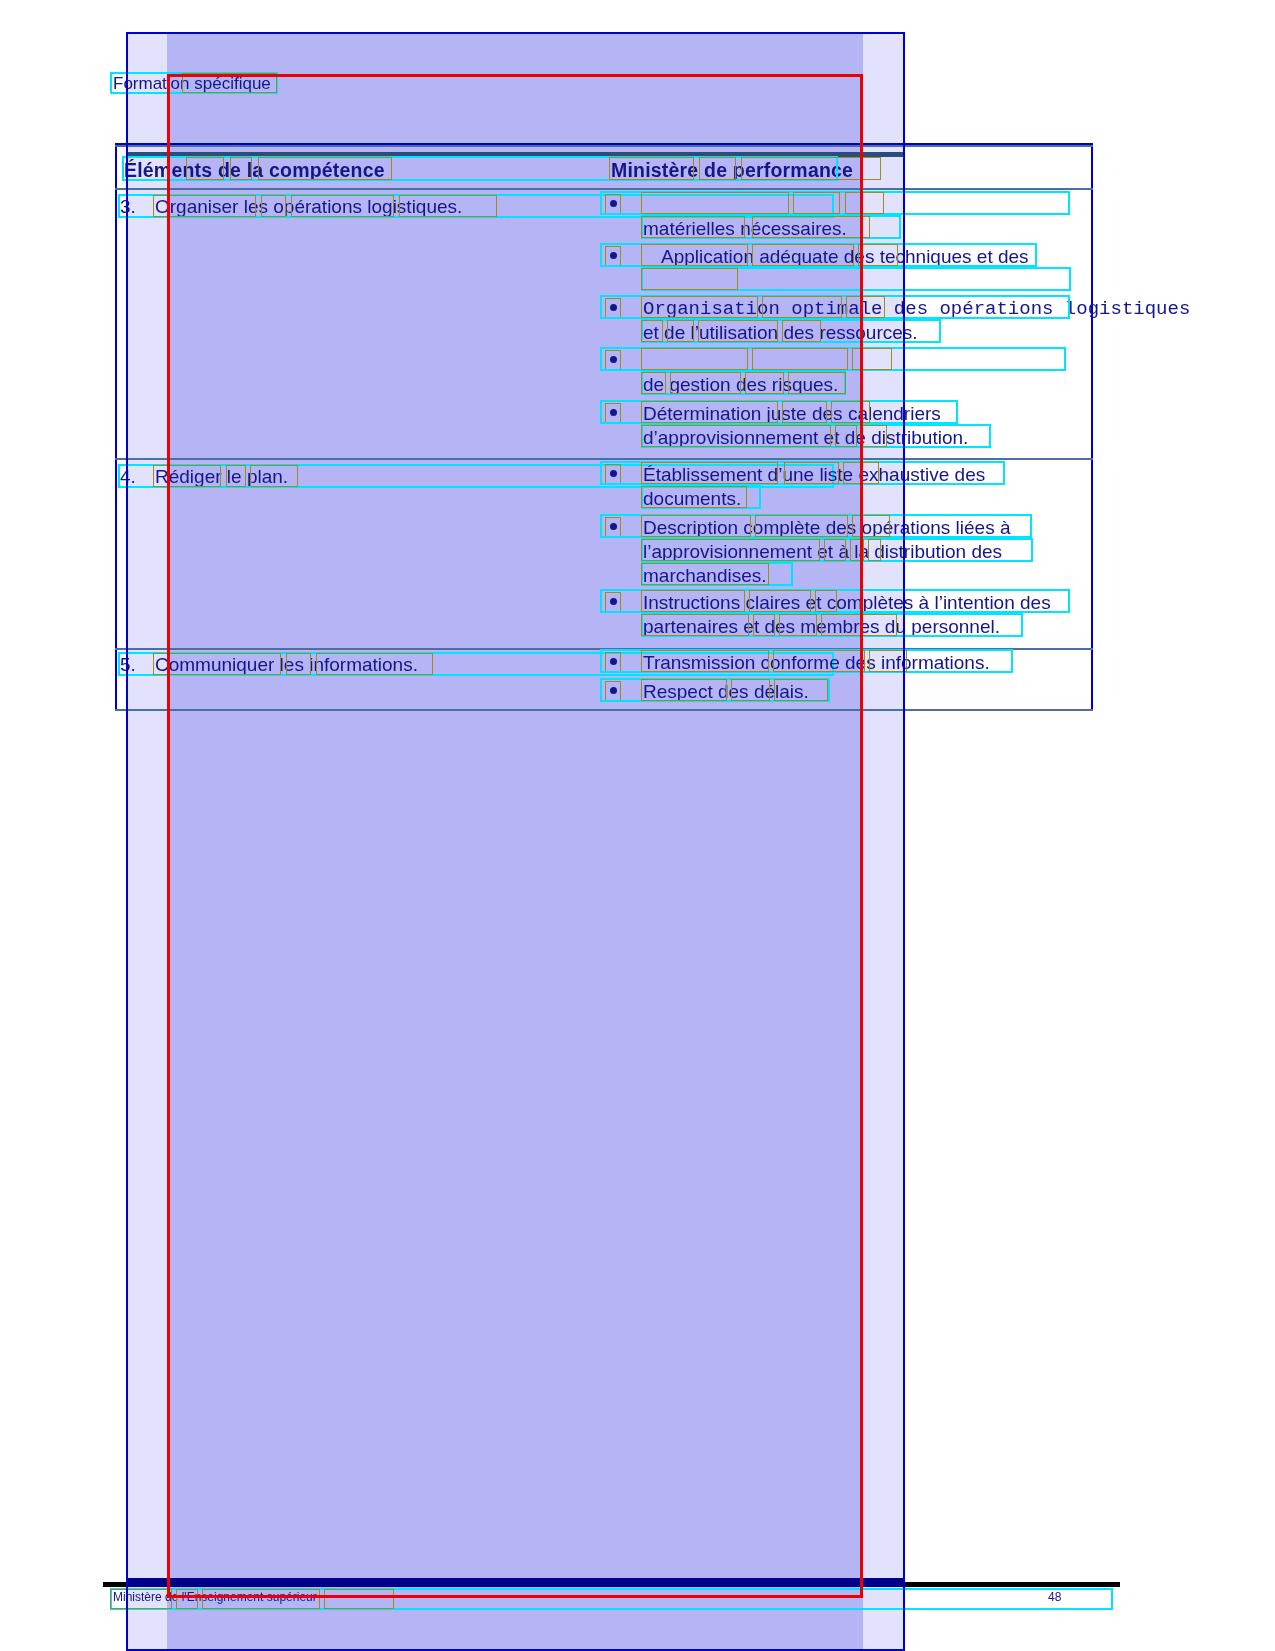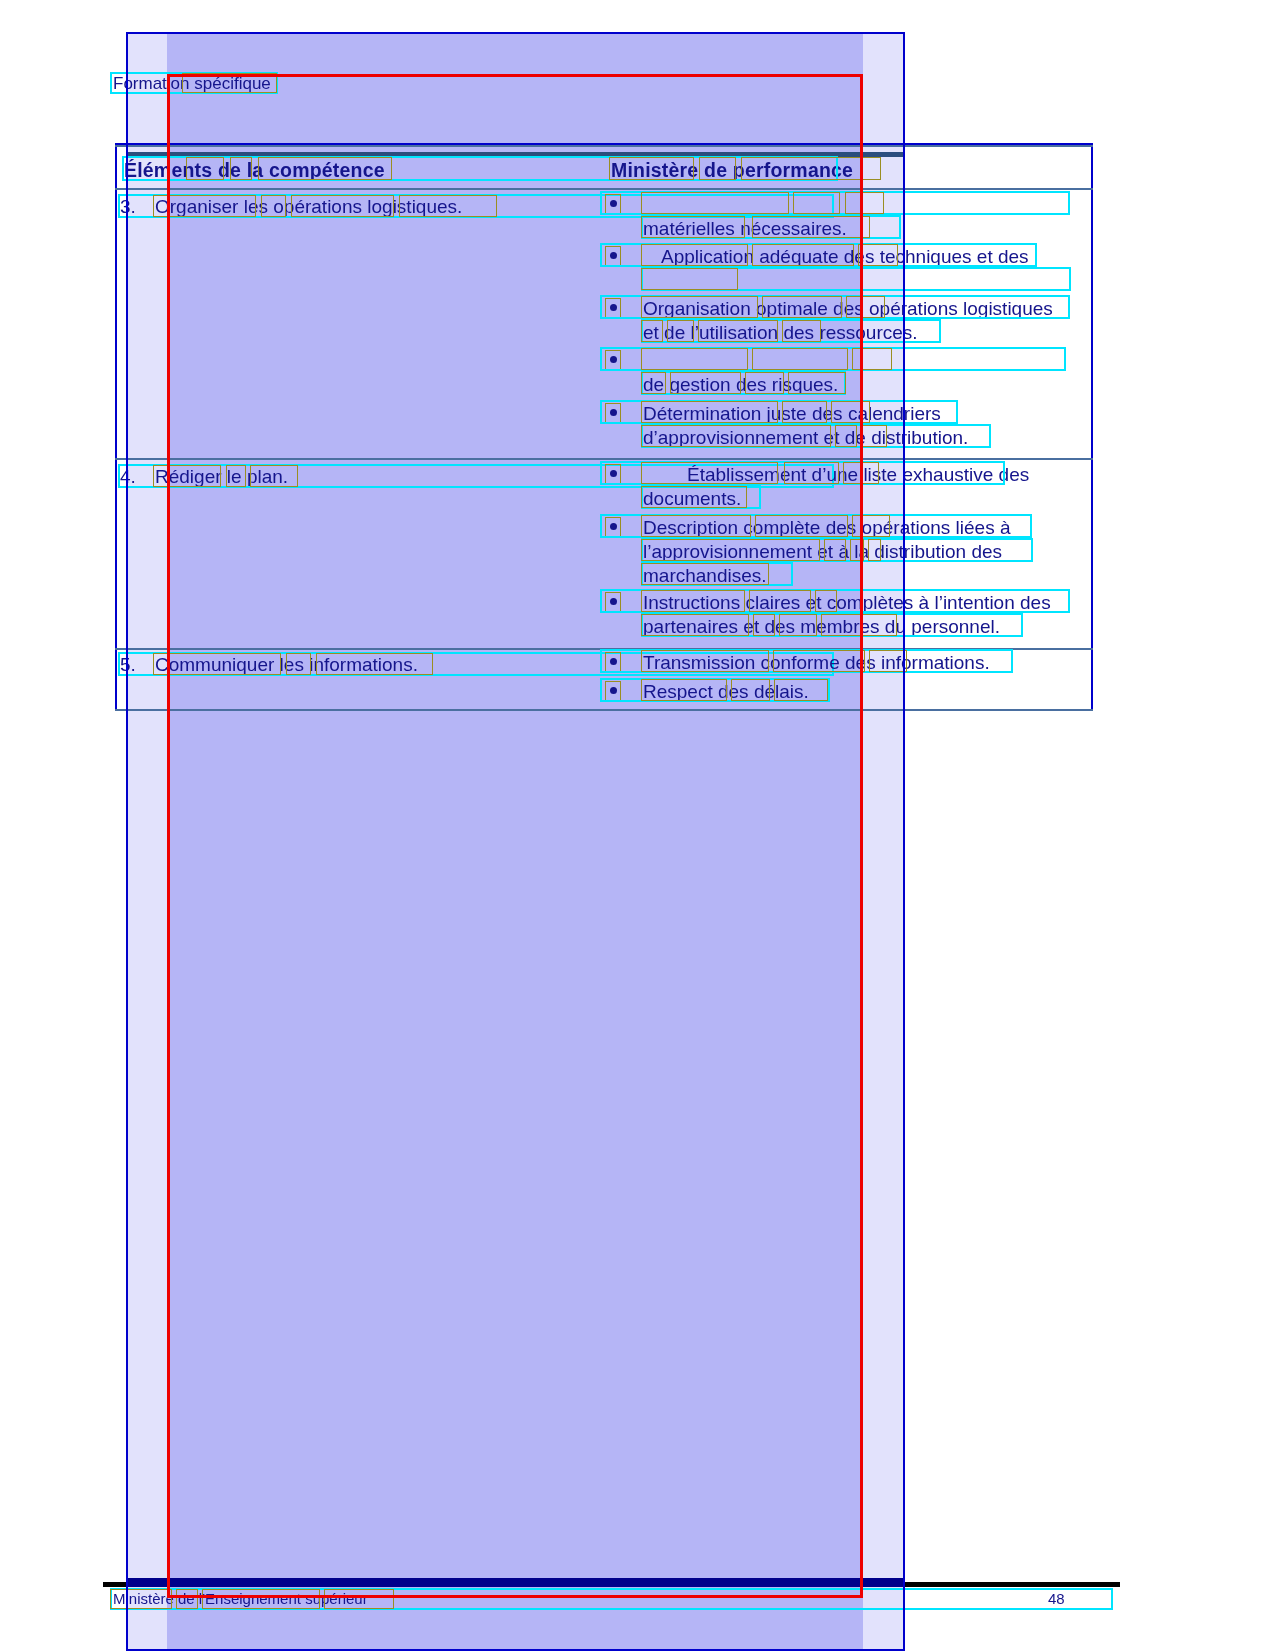--- a/index.html
+++ b/index.html
@@ -23,21 +23,21 @@
   
   .linebox{position:absolute;border:2px solid #00e5ff;box-sizing:border-box;pointer-events:none;}
   
   .wordbox{position:absolute;border:1px solid #9a8e22;box-sizing:border-box;pointer-events:none;}
 
   
   .txt{position:absolute;color:#15158c;white-space:nowrap;}
   .hdr-small{font-size:17px;}
   .th{font-size:19.5px;font-weight:bold;letter-spacing:.2px;}
   .cell{font-size:19px;}
-  .foot{font-size:15px;text-align:center;}
+  .foot{font-size:12px;text-align:center;}
 
   
   .rule{position:absolute;background:#4a6fa0;}
   .rule-dark{position:absolute;background:#2b4d7e;}
 
   
   .bullet{position:absolute;width:7px;height:7px;background:#15158c;border-radius:50%;}
 
   .blackrule{position:absolute;background:#000;}
   .navyrule{position:absolute;background:#00008b;}
@@ -97,21 +97,21 @@
   <div class="txt cell" style="left:661px;top:246px;">Application adéquate des techniques et des</div>
   <div class="linebox" style="left:600px;top:243px;width:437px;height:24px;"></div>
   <div class="linebox" style="left:641px;top:267px;width:430px;height:24px;"></div>
   <div class="wordbox" style="left:641px;top:244px;width:107px;height:22px;"></div>
   <div class="wordbox" style="left:752px;top:244px;width:102px;height:22px;"></div>
   <div class="wordbox" style="left:858px;top:244px;width:40px;height:22px;"></div>
   <div class="wordbox" style="left:641px;top:268px;width:97px;height:22px;"></div>
 
   <div class="bullet" style="left:610px;top:304px;"></div>
   <div class="wordbox" style="left:605px;top:298px;width:16px;height:20px;"></div>
-  <div class="txt cell" style="left:643px;top:298px;">Organisation optimale des opérations logistiques</div>
+  <div class="txt cell" style="left:643px;top:298px;font-family:Liberation Mono, monospace;">Organisation optimale des opérations logistiques</div>
   <div class="txt cell" style="left:643px;top:322px;">et de l’utilisation des ressources.</div>
   <div class="linebox" style="left:600px;top:295px;width:470px;height:24px;"></div>
   <div class="linebox" style="left:641px;top:319px;width:300px;height:24px;"></div>
   <div class="wordbox" style="left:641px;top:296px;width:117px;height:22px;"></div>
   <div class="wordbox" style="left:762px;top:296px;width:80px;height:22px;"></div>
   <div class="wordbox" style="left:846px;top:296px;width:39px;height:22px;"></div>
   <div class="wordbox" style="left:641px;top:320px;width:22px;height:22px;"></div>
   <div class="wordbox" style="left:667px;top:320px;width:27px;height:22px;"></div>
   <div class="wordbox" style="left:698px;top:320px;width:80px;height:22px;"></div>
   <div class="wordbox" style="left:782px;top:320px;width:39px;height:22px;"></div>
@@ -144,21 +144,21 @@
 
   <div class="txt cell" style="left:120px;top:466px;">4.</div>
   <div class="txt cell" style="left:155px;top:466px;">Rédiger le plan.</div>
   <div class="linebox" style="left:118px;top:464px;width:716px;height:24px;"></div>
   <div class="wordbox" style="left:153px;top:465px;width:68px;height:22px;"></div>
   <div class="wordbox" style="left:226px;top:465px;width:20px;height:22px;"></div>
   <div class="wordbox" style="left:250px;top:465px;width:48px;height:22px;"></div>
 
   <div class="bullet" style="left:610px;top:470px;"></div>
   <div class="wordbox" style="left:605px;top:464px;width:16px;height:20px;"></div>
-  <div class="txt cell" style="left:643px;top:464px;padding-left:44px;">Établissement d’une liste exhaustive des</div>
+  <div class="txt cell" style="left:643px;top:464px;">Établissement d’une liste exhaustive des</div>
   <div class="txt cell" style="left:643px;top:488px;">documents.</div>
   <div class="linebox" style="left:600px;top:461px;width:405px;height:24px;"></div>
   <div class="linebox" style="left:641px;top:485px;width:120px;height:24px;"></div>
   <div class="wordbox" style="left:641px;top:462px;width:137px;height:22px;"></div>
   <div class="wordbox" style="left:784px;top:462px;width:55px;height:22px;"></div>
   <div class="wordbox" style="left:843px;top:462px;width:36px;height:22px;"></div>
   <div class="wordbox" style="left:641px;top:486px;width:106px;height:22px;"></div>
 
   <div class="bullet" style="left:610px;top:523px;"></div>
   <div class="wordbox" style="left:605px;top:517px;width:16px;height:20px;"></div>

